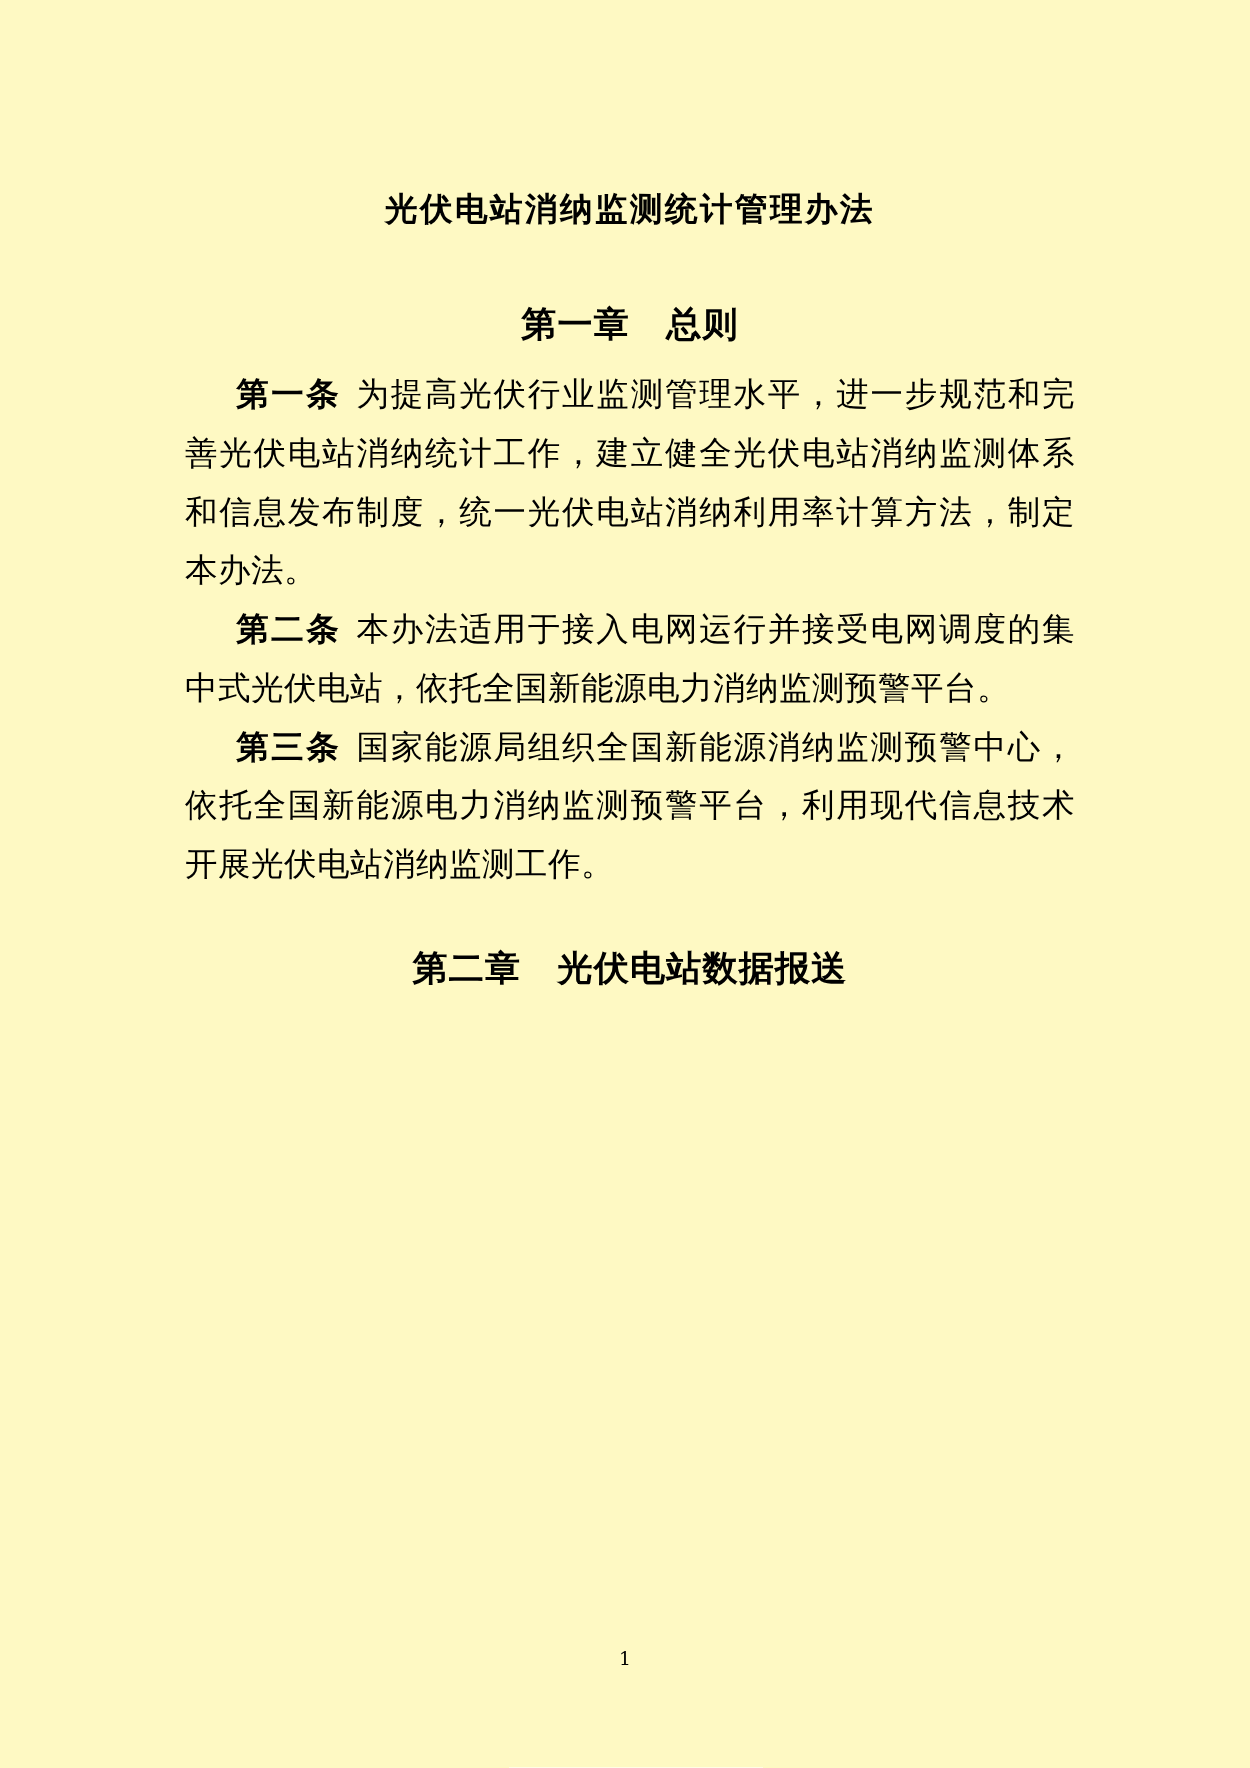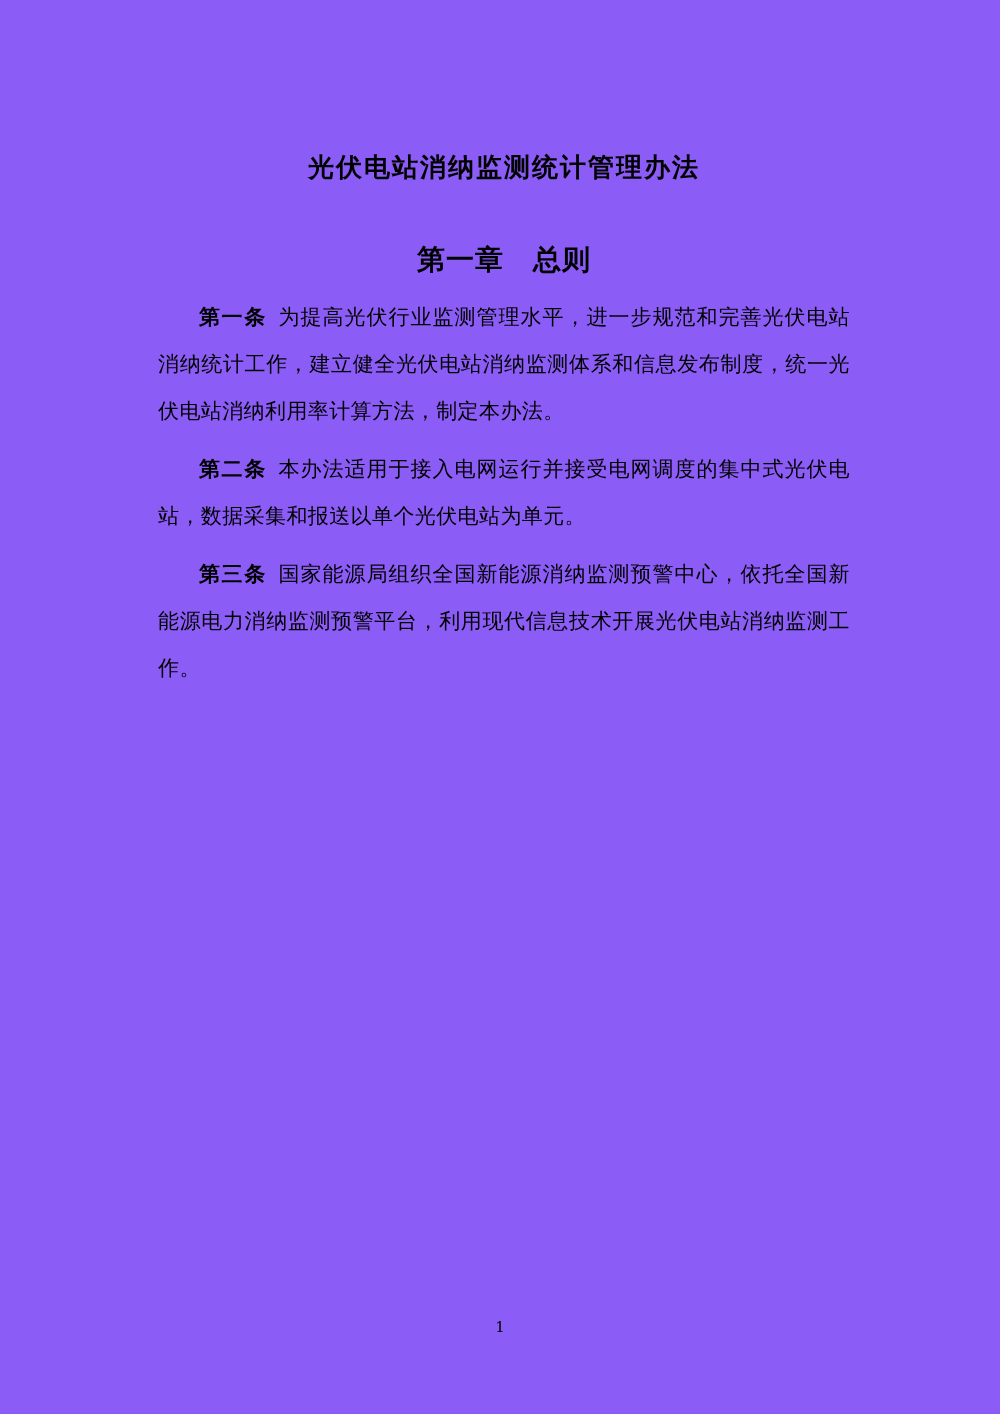--- a/index.html
+++ b/index.html
@@ -9,21 +9,21 @@
   }
   body {
     font-family: "DejaVu Serif", "Liberation Serif", serif;
     color: #000000;
   }
   .page {
     position: relative;
     width: 1000px;
     height: 1414px;
     margin: 0 auto;
-    background: #8b5cf6;
+    background: #fef9c3;
     box-sizing: border-box;
     overflow: hidden;
   }
   .content {
     position: absolute;
     left: 148px;
     top: 0;
     width: 712px;
   }
   .doc-title {
@@ -41,26 +41,26 @@
     font-weight: bold;
     margin-top: 56px;
     margin-bottom: 14px;
     letter-spacing: 1px;
   }
   .chapter-heading.second {
     margin-top: 40px;
     margin-bottom: 10px;
   }
   .para {
-    font-size: 21px;
+    font-size: 26px;
     line-height: 47px;
     text-align: justify;
     text-justify: inter-ideograph;
     text-indent: 41px;
-    margin: 10px;
+    margin: 0;
     letter-spacing: 0.4px;
   }
   .para .art {
     font-weight: bold;
     letter-spacing: 1px;
   }
   .para .gap {
     display: inline-block;
     width: 11px;
   }
@@ -82,28 +82,29 @@
 
     <h1 class="doc-title">光伏电站消纳监测统计管理办法</h1>
 
     <h2 class="chapter-heading">第一章　总则</h2>
 
     <p class="para">
       <span class="art">第一条</span><span class="gap"></span><span>为提高光伏行业监测管理水平，进一步规范和完善光伏电站消纳统计工作，建立健全光伏电站消纳监测体系和信息发布制度，统一光伏电站消纳利用率计算方法，制定本办法。</span>
     </p>
 
     <p class="para">
-      <span class="art">第二条</span><span class="gap"></span><span>本办法适用于接入电网运行并接受电网调度的集中式光伏电站，数据采集和报送以单个光伏电站为单元。</span>
+      <span class="art">第二条</span><span class="gap"></span><span>本办法适用于接入电网运行并接受电网调度的集中式光伏电站，依托全国新能源电力消纳监测预警平台。</span>
     </p>
 
     <p class="para">
       <span class="art">第三条</span><span class="gap"></span><span>国家能源局组织全国新能源消纳监测预警中心，依托全国新能源电力消纳监测预警平台，利用现代信息技术开展光伏电站消纳监测工作。</span>
     </p>
 
 
+    <h2 class="chapter-heading second">第二章　光伏电站数据报送</h2>
 
 
 
 
   </div>
 
   <div class="page-number">1</div>
 </div>
 
 </body></html>

